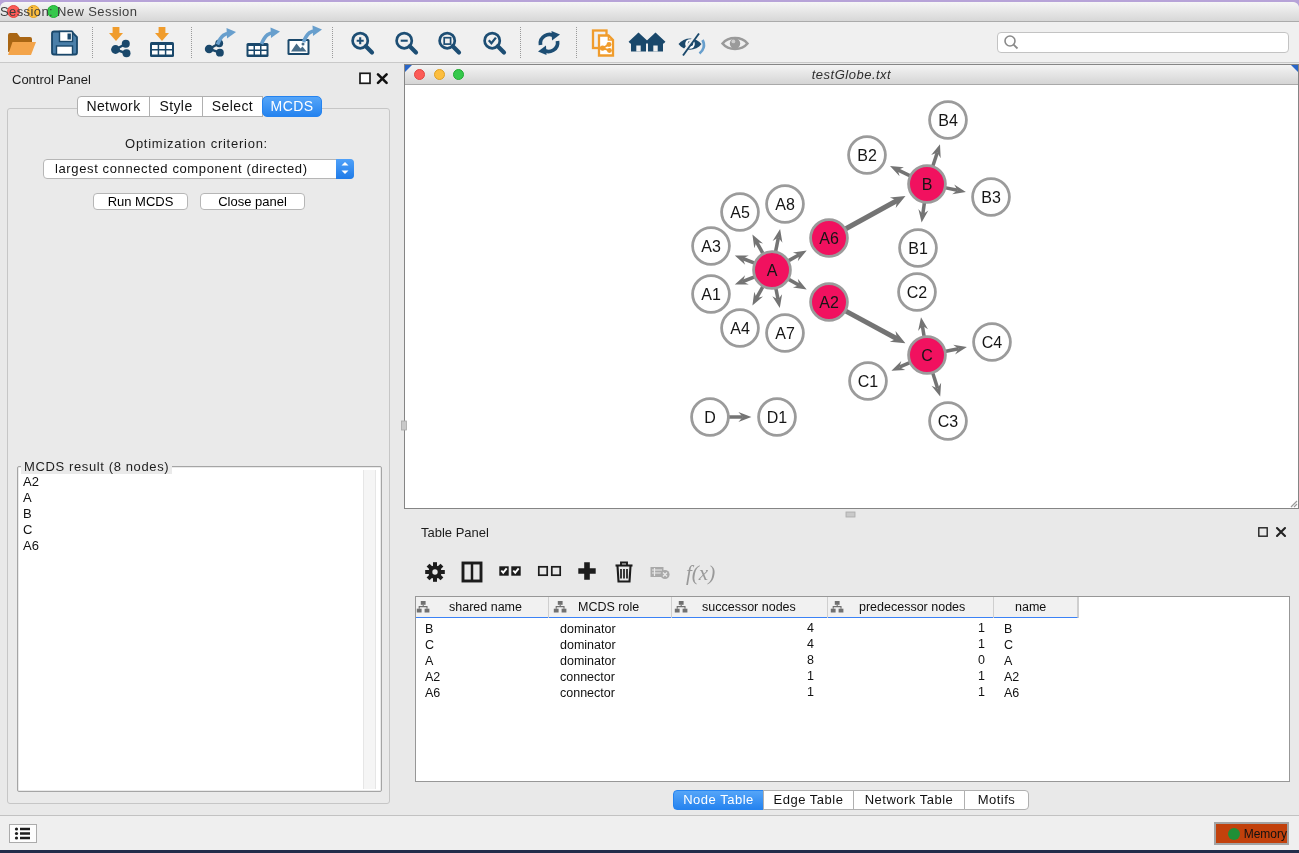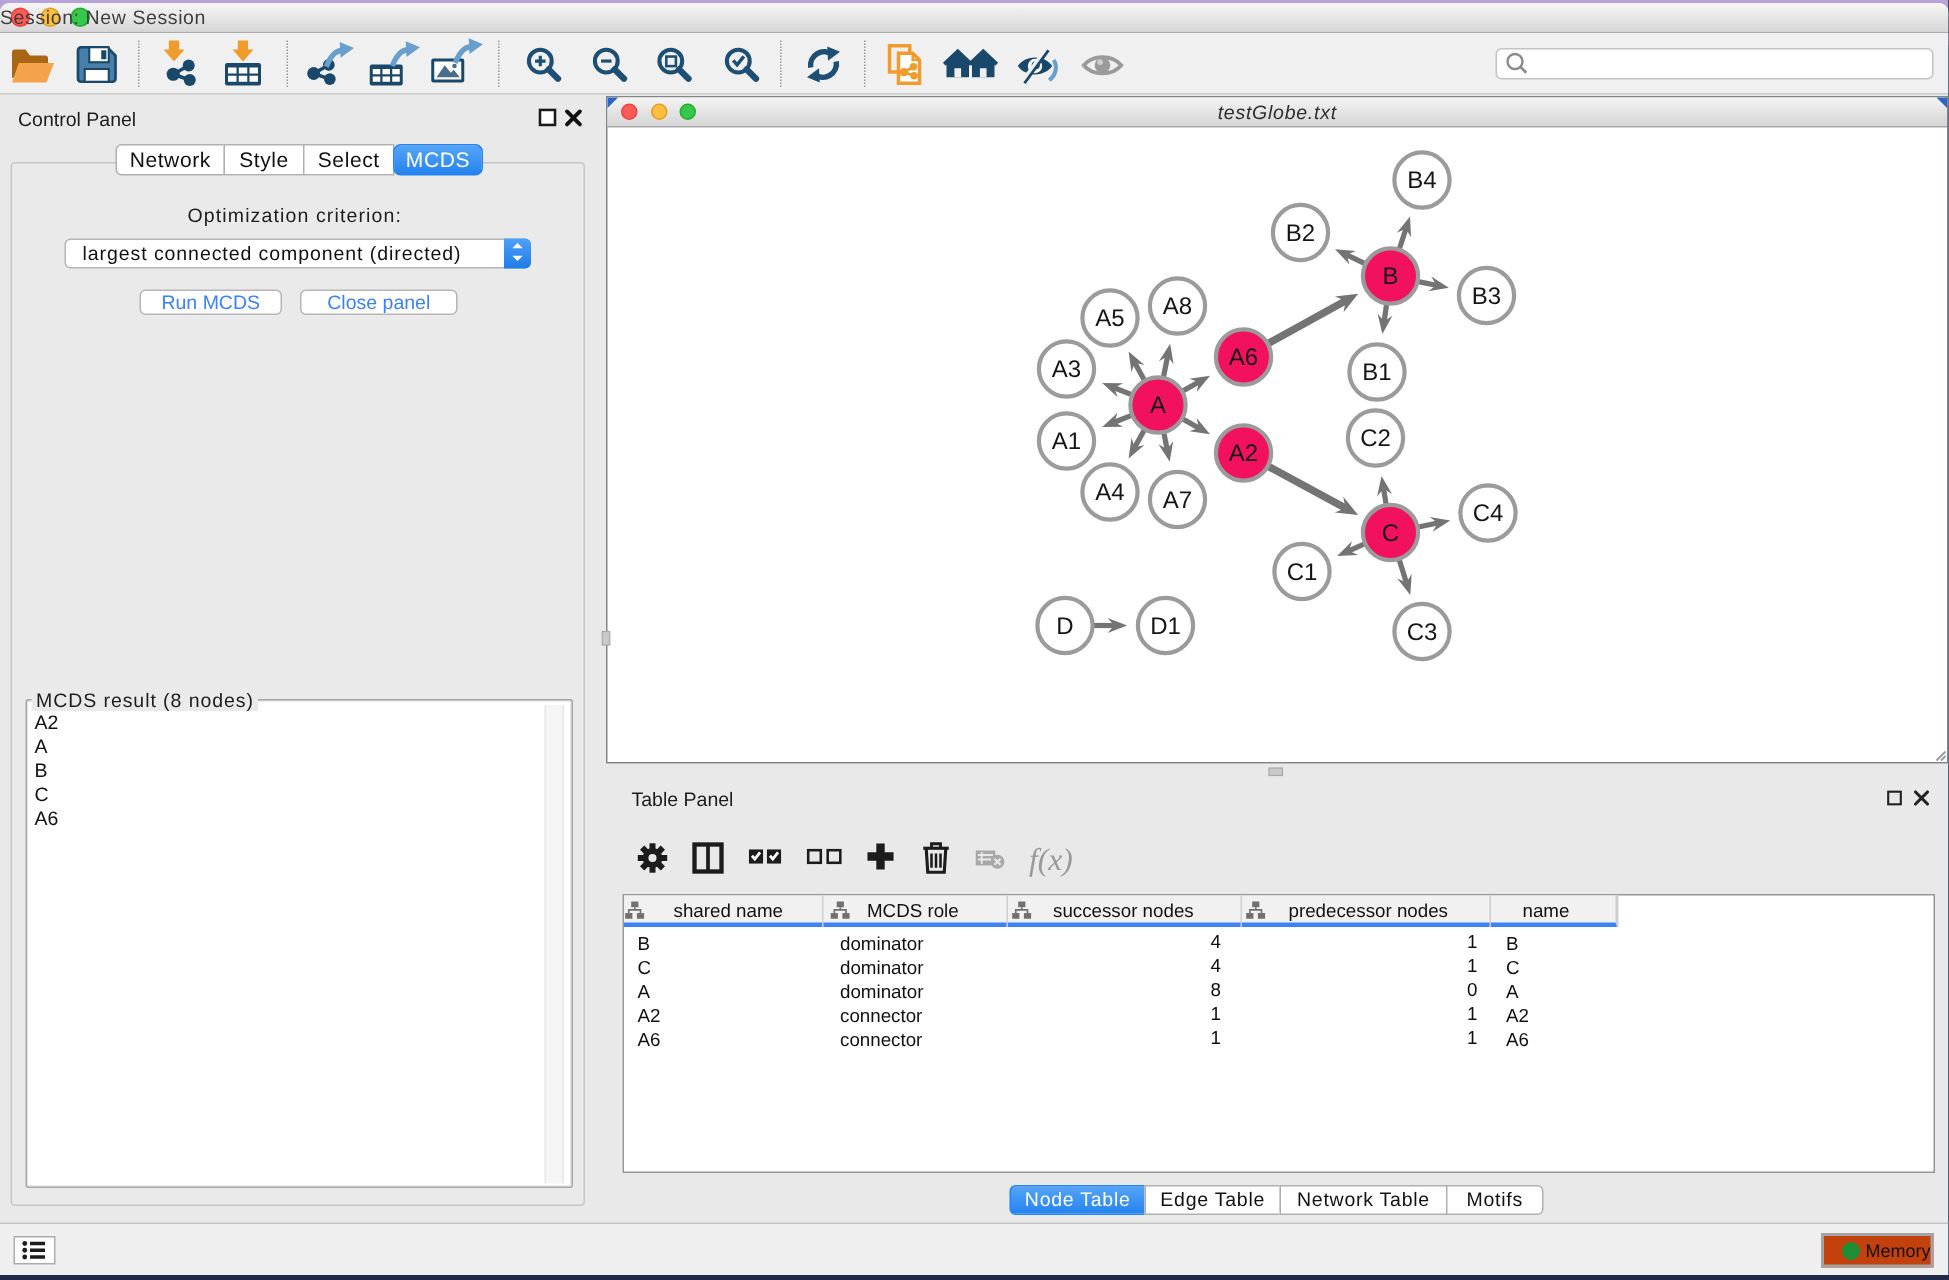--- a/index.html
+++ b/index.html
@@ -15,34 +15,34 @@
 .tsep { position:absolute; top:5px; height:31px; width:0; border-left:1px dotted #9a9a9a; }
 #searchbox { left:997px; top:10px; width:292px; height:21px; background:#fff; border:1px solid #c3c3c3; border-radius:4px; }
 
 #cp-title { left:12px; top:70px; font-size:13px; color:#1d1d1d; }
 #cp-box { left:7px; top:106px; width:383px; height:696px; background:#eaeaea; border:1px solid #c6c6c6; border-radius:3px; }
 .tab { position:absolute; top:94px; height:21px; background:#fff; border:1px solid #b0b0b0; font-size:14px; color:#111; text-align:center; line-height:19px; letter-spacing:0.4px; }
 .tabsel { background:linear-gradient(#55a5f8,#2583ef); color:#fff; border-color:#2583ef; }
 #opt-label { left:5px; top:134px; width:383px; text-align:center; font-size:13px; color:#1d1d1d; letter-spacing:0.75px; }
 #dropdown { left:43px; top:157px; width:311px; height:20px; background:#fff; border:1px solid #b6b6b6; border-radius:4px; font-size:13px; color:#111; line-height:18px; padding-left:11px; letter-spacing:0.62px; }
 #dd-btn { left:336px; top:157px; width:18px; height:20px; border-radius:0 4px 4px 0; background:linear-gradient(#4fa1f9,#1f7be8); }
-.btn { position:absolute; top:191px; height:17px; background:#fff; border:1px solid #b6b6b6; border-radius:4px; font-size:13px; color:#3b82f6; text-align:center; line-height:15px; }
+.btn { position:absolute; top:191px; height:17px; background:#fff; border:1px solid #b6b6b6; border-radius:4px; font-size:13px; color:#000000; text-align:center; line-height:15px; }
 #fieldset { left:17px; top:464px; width:365px; height:326px; border:1px solid #a5a5a5; border-radius:2px; }
 #fs-legend { left:21px; top:457px; background:#eaeaea; padding:0 3px; font-size:13px; color:#1d1d1d; letter-spacing:0.62px; }
 #fs-list { left:19px; top:466px; width:361px; height:322px; background:#fff; font-size:13px; color:#111; padding:6px 0 0 4px; line-height:16px; }
 #fs-scroll { left:363px; top:468px; width:13px; height:319px; background:#f5f5f5; border-left:1px solid #e6e6e6; border-right:1px solid #e6e6e6; }
 
 #netwin { left:404px; top:62px; width:895px; height:445px; background:#fff; border:1px solid #858585; }
 #net-titlebar { left:0; top:0; width:893px; height:20px; background:linear-gradient(#f4f4f4,#d5d5d5); border-bottom:1px solid #a9a9a9; }
 #net-title { left:0; top:0; width:893px; text-align:center; font-size:13px; color:#2e2e2e; line-height:20px; letter-spacing:0.5px;font-style:italic; }
 .tls { position:absolute; width:11px; height:11px; border-radius:50%; top:4px; }
 
 #tp-title { left:421px; top:523px; font-size:13px; color:#1d1d1d; }
 #table-box { left:415px; top:594px; width:875px; height:186px; background:#fff; border:1px solid #979797; }
-#thead { left:0; top:0; width:662px; height:21px; background:#f1f1f1; border-bottom:3px solid #3b82f6; border-right:1px solid #cfcfcf; }
+#thead { left:0; top:0; width:662px; height:21px; background:#f1f1f1; border-bottom:1px solid #3b82f6; border-right:1px solid #cfcfcf; }
 .thsep { position:absolute; top:0; height:21px; width:0; border-left:1px solid #cfcfcf; }
 .th { position:absolute; top:0; height:21px; font-size:12.5px; color:#111; line-height:21px; }
 .td { position:absolute; font-size:12.5px; color:#111; height:16px; line-height:16px; }
 .btab { position:absolute; top:788px; height:20px; background:#fff; border:1px solid #b0b0b0; font-size:13px; color:#111; text-align:center; line-height:18px; letter-spacing:0.5px; }
 #statusbar { left:0; top:813px; width:1299px; height:35px; background:#efefef; border-top:1px solid #c2c2c2; }
 #memory-btn { left:1214px; top:820px; width:75px; height:23px; background:#c2410c; border:2px solid #a3a3a3; font-size:12px; color:#111; line-height:21px; text-align:right; }
 #list-btn { left:9px; top:822px; width:28px; height:19px; background:#fdfdfd; border:1px solid #ababab; }
 #iconlayer { left:0; top:0; width:1299px; height:853px; pointer-events:none; }
 </style>
 </head>

